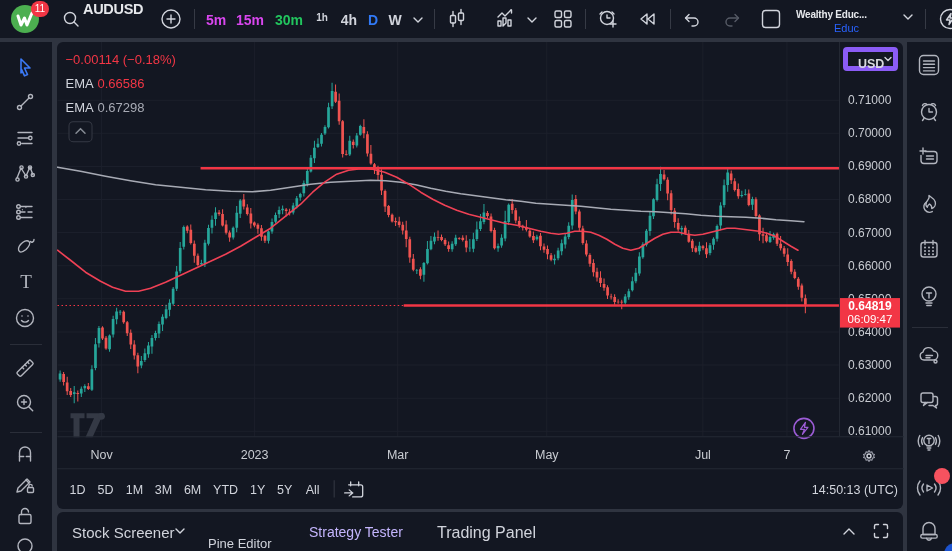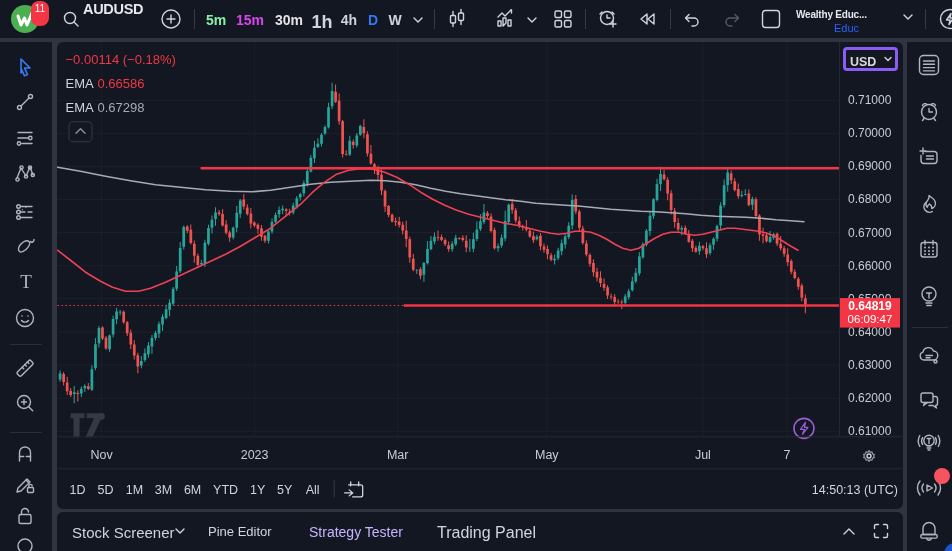--- a/index.html
+++ b/index.html
@@ -82,35 +82,35 @@
         <path d="M350 481.5v4M358 481.5v4"></path>
         <path d="M344 492.5h7M348.5 489.5l3.5 3-3.5 3"></path>
       </g>
       <text x="897" y="493.5" text-anchor="end" font-family="Liberation Sans, sans-serif" font-size="12.5" fill="#d1d4dc">14:50:13 (UTC)</text>
     </svg>
   </div>
 <div style="position:absolute;left:11px;top:5px;width:28px;height:28px;border-radius:50%;background:#4caf50"></div>
 <svg style="position:absolute;left:11px;top:5px" width="28" height="28" viewBox="0 0 28 28">
     <path d="M7 11 l3 9 l3.5 -7 l2.5 7 l5 -12" stroke="#ffffff" stroke-width="3" fill="none" stroke-linecap="round" stroke-linejoin="round"></path>
   </svg>
-<div style="position:absolute;left:31px;top:1px;width:18px;height:25px;border-radius:8px;background:#f23645;color:#fff;font-size:10px;font-weight:normal;text-align:center;line-height:15px">11</div>
+<div style="position:absolute;left:31px;top:1px;width:18px;height:16px;border-radius:8px;background:#f23645;color:#fff;font-size:10px;font-weight:normal;text-align:center;line-height:15px">11</div>
 <svg style="position:absolute;left:59.0px;top:7.0px" width="24" height="24" viewBox="0 0 24 24">
     <circle cx="11" cy="11" r="5.5" stroke="#d1d4dc" fill="none" stroke-width="1.4" stroke-linecap="round" stroke-linejoin="round"></circle>
     <path d="M15 15l4 4" stroke="#d1d4dc" fill="none" stroke-width="1.4" stroke-linecap="round" stroke-linejoin="round"></path>
   </svg>
 <div style="position:absolute;left:83px;top:1px;font-size:14.5px;font-weight:bold;letter-spacing:-0.3px;color:#e6e8ec">AUDUSD</div>
 <svg style="position:absolute;left:159.0px;top:7.0px" width="24" height="24" viewBox="0 0 24 24">
     <circle cx="12" cy="12" r="9" stroke="#d1d4dc" fill="none" stroke-width="1.4" stroke-linecap="round" stroke-linejoin="round"></circle>
     <path d="M12 8v8M8 12h8" stroke="#d1d4dc" fill="none" stroke-width="1.4" stroke-linecap="round" stroke-linejoin="round"></path>
   </svg>
 <div style="position:absolute;left:194px;top:9px;width:1px;height:20px;background:#363a45"></div>
-<div style="position:absolute;left:216px;top:12px;transform:translateX(-50%);font-size:14px;font-weight:600;color:#86efac">5m</div>
+<div style="position:absolute;left:216px;top:12px;transform:translateX(-50%);font-size:14px;font-weight:600;color:#d946ef">5m</div>
 <div style="position:absolute;left:250px;top:12px;transform:translateX(-50%);font-size:14px;font-weight:700;color:#d946ef">15m</div>
-<div style="position:absolute;left:289px;top:12px;transform:translateX(-50%);font-size:14px;font-weight:600;color:#e5e5e5">30m</div>
-<div style="position:absolute;left:322px;top:12px;transform:translateX(-50%);font-size:18px;font-weight:600;color:#d1d4dc">1h</div>
+<div style="position:absolute;left:289px;top:12px;transform:translateX(-50%);font-size:14px;font-weight:600;color:#22c55e">30m</div>
+<div style="position:absolute;left:322px;top:12px;transform:translateX(-50%);font-size:10px;font-weight:600;color:#d1d4dc">1h</div>
 <div style="position:absolute;left:349px;top:12px;transform:translateX(-50%);font-size:14px;font-weight:700;color:#d1d4dc">4h</div>
 <div style="position:absolute;left:373px;top:12px;transform:translateX(-50%);font-size:14px;font-weight:600;color:#3179f5">D</div>
 <div style="position:absolute;left:395px;top:12px;transform:translateX(-50%);font-size:14px;font-weight:600;color:#d1d4dc">W</div>
 <svg style="position:absolute;left:406.0px;top:8.0px" width="24" height="24" viewBox="0 0 24 24">
     <path d="M8 10l4 4 4-4" stroke="#d1d4dc" fill="none" stroke-width="1.4" stroke-linecap="round" stroke-linejoin="round"></path>
   </svg>
 <div style="position:absolute;left:434px;top:9px;width:1px;height:20px;background:#363a45"></div>
 <svg style="position:absolute;left:445.0px;top:7.0px" width="24" height="24" viewBox="0 0 24 24">
     <rect x="5.5" y="8.5" width="5" height="7.5" rx="1" stroke="#d1d4dc" fill="none" stroke-width="1.4" stroke-linecap="round" stroke-linejoin="round"></rect>
     <rect x="13.5" y="6" width="5" height="7.5" rx="1" stroke="#d1d4dc" fill="none" stroke-width="1.4" stroke-linecap="round" stroke-linejoin="round"></rect>
@@ -288,32 +288,32 @@
     <path d="M7.5 9a6.5 6.5 0 0 0 0 8M18.5 9a6.5 6.5 0 0 1 0 8" stroke="#b2b5be" fill="none" stroke-width="1.4" stroke-linecap="round" stroke-linejoin="round"></path>
     <path d="M4 6a11 11 0 0 0 0 14M22 6a11 11 0 0 1 0 14" stroke="#b2b5be" fill="none" stroke-width="1.4" stroke-linecap="round" stroke-linejoin="round"></path>
   </svg>
 <div style="position:absolute;left:933.5px;top:468.3px;width:16px;height:16px;border-radius:50%;background:#f7525f"></div>
 <svg style="position:absolute;left:917.0px;top:519.0px" width="24" height="26" viewBox="0 0 24 26">
     <path d="M12 3.5c3.4 0 6 2.6 6 6v6H6v-6c0-3.4 2.6-6 6-6z" stroke="#b2b5be" fill="none" stroke-width="1.4" stroke-linecap="round" stroke-linejoin="round"></path>
     <rect x="3.8" y="15.5" width="16.4" height="3.6" rx="1.6" stroke="#b2b5be" fill="none" stroke-width="1.4" stroke-linecap="round" stroke-linejoin="round"></rect>
     <path d="M9.5 19.3a2.6 2.6 0 0 0 5 0" stroke="#b2b5be" fill="none" stroke-width="1.4" stroke-linecap="round" stroke-linejoin="round"></path>
   </svg>
 <div style="position:absolute;left:72px;top:524px;font-size:15px;color:#d1d4dc">Stock Screener</div>
-<div style="position:absolute;left:208px;top:524px;font-size:13px;color:#d1d4dc">Pine Editor</div>
+<div style="position:absolute;left:208px;top:536px;font-size:13px;color:#d1d4dc">Pine Editor</div>
 <div style="position:absolute;left:309px;top:524px;font-size:14px;color:#c4b5fd">Strategy Tester</div>
 <div style="position:absolute;left:437px;top:524px;font-size:16px;color:#d1d4dc">Trading Panel</div>
 <svg style="position:absolute;left:168.0px;top:519.0px" width="24" height="24" viewBox="0 0 24 24">
     <path d="M8 10l4 4 4-4" stroke="#d1d4dc" fill="none" stroke-width="1.4" stroke-linecap="round" stroke-linejoin="round"></path>
   </svg>
 <svg style="position:absolute;left:837.0px;top:519.0px" width="24" height="24" viewBox="0 0 24 24">
     <path d="M7 15l5-5 5 5" stroke="#d1d4dc" fill="none" stroke-width="1.4" stroke-linecap="round" stroke-linejoin="round"></path>
   </svg>
 <svg style="position:absolute;left:869.0px;top:519.0px" width="24" height="24" viewBox="0 0 24 24">
     <path d="M9.5 5.5H7a1.5 1.5 0 0 0-1.5 1.5v2.5M14.5 5.5H17a1.5 1.5 0 0 1 1.5 1.5v2.5M9.5 18.5H7a1.5 1.5 0 0 1-1.5-1.5v-2.5M14.5 18.5H17a1.5 1.5 0 0 0 1.5-1.5v-2.5" stroke="#d1d4dc" fill="none" stroke-width="1.4" stroke-linecap="round" stroke-linejoin="round"></path>
   </svg>
-<div style="position:absolute;left:843px;top:46.5px;width:55px;height:24px;border:3px solid #8b5cf6;border-radius:4px;background:#131722;color:#d8dade;font-size:12.5px;font-weight:600;line-height:24px;padding-left:4px;box-sizing:border-box">USD</div>
+<div style="position:absolute;left:843px;top:46.5px;width:55px;height:24px;border:5px solid #8b5cf6;border-radius:4px;background:#131722;color:#d8dade;font-size:12.5px;font-weight:600;line-height:24px;padding-left:10px;box-sizing:border-box">USD</div>
 <svg style="position:absolute;left:881px;top:52px" width="14" height="14" viewBox="0 0 14 14">
     <path d="M4 5.5l3 3 3-3" stroke="#d1d4dc" fill="none" stroke-width="1.4" stroke-linecap="round" stroke-linejoin="round"></path>
   </svg>
 <svg style="position:absolute;left:861px;top:448px" width="16" height="16" viewBox="0 0 16 16">
     <circle cx="8" cy="8" r="2" stroke="#d1d4dc" fill="none" stroke-width="1.4" stroke-linecap="round" stroke-linejoin="round"></circle>
     <path d="M8 2.5l1 1.8 2-.4 .5 2 2 .6-1 1.5 1 1.5-2 .6-.5 2-2-.4-1 1.8-1-1.8-2 .4-.5-2-2-.6 1-1.5-1-1.5 2-.6 .5-2 2 .4z" stroke="#9b9eaa" fill="none" stroke-width="1.1" stroke-linejoin="round"></path>
   </svg>
 <div style="position:absolute;left:944px;top:543px;width:22px;height:22px;border-radius:50%;background:#1c53cf"></div>
 </body></html>

